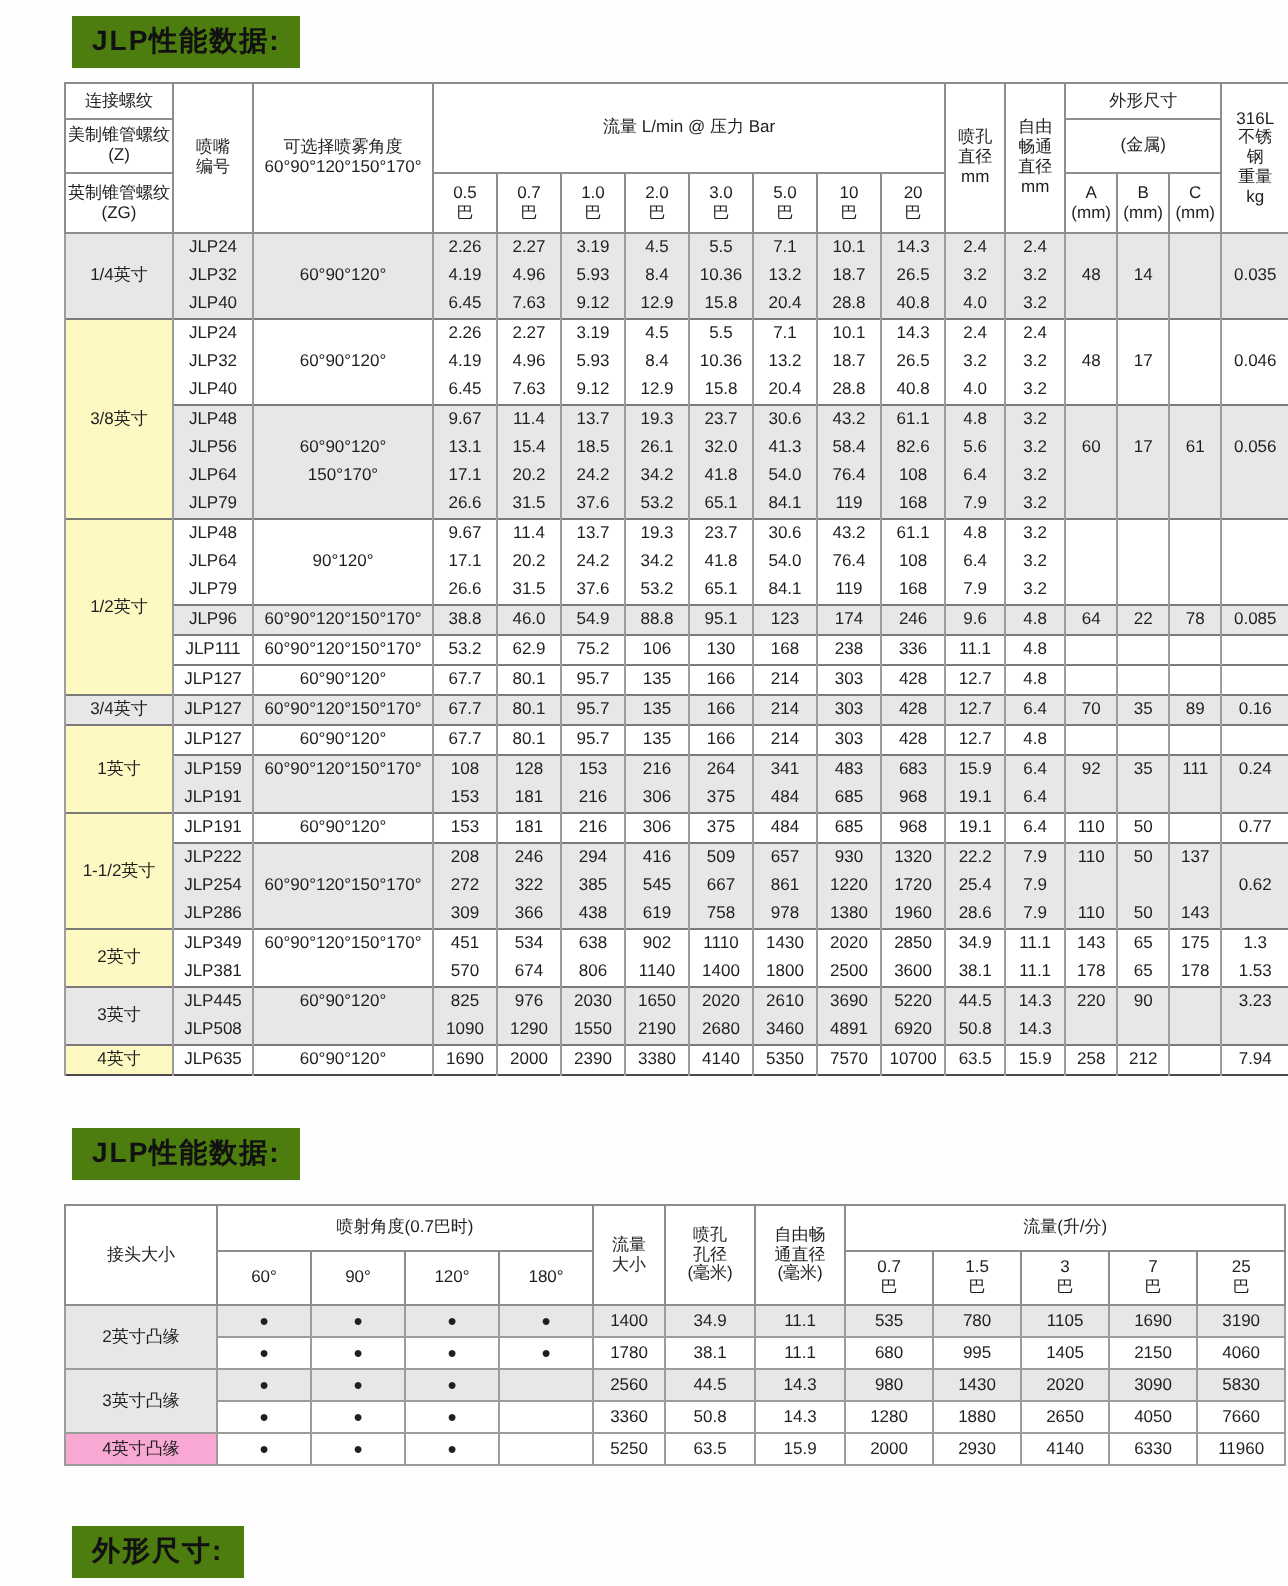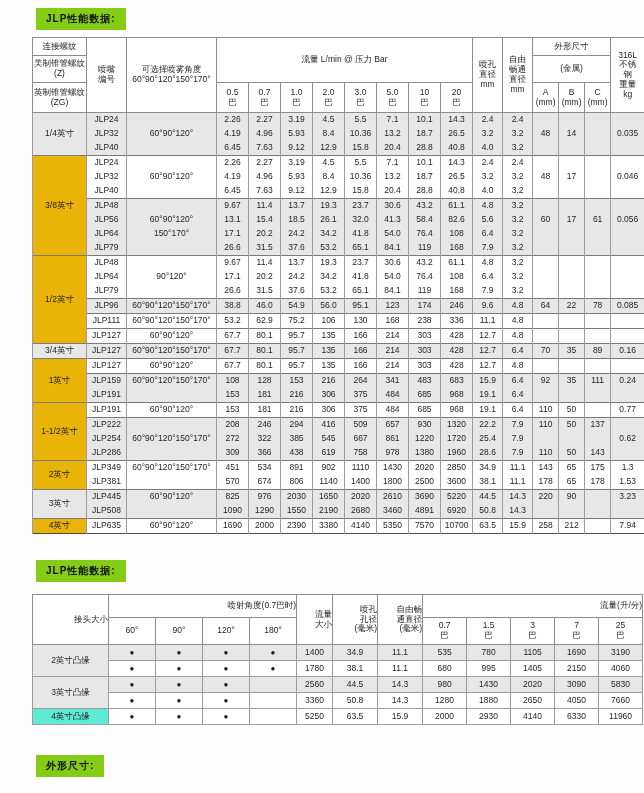--- a/index.html
+++ b/index.html
@@ -1,41 +1,41 @@
 <!DOCTYPE html>
 <html><head>
 <meta charset="utf-8">
 <style>
   html,body{margin:0;padding:0;}
   body{width:644px;height:793px;background:#fdfdfd;overflow:hidden;
        font-family:"Liberation Sans","DejaVu Sans",sans-serif;color:#1f1f1f;}
   .wrap{padding:8px 0 0 32px;}
-  .chip{display:inline-block;background:#84cc16;color:#111;font-weight:bold;
-        font-size:10px;padding:4px 10px;margin-left:4px;letter-spacing:1px;}
+  .chip{display:inline-block;background:#4d7c0f;color:#111;font-weight:bold;
+        font-size:14px;padding:4px 10px;margin-left:4px;letter-spacing:1px;}
   table{border-collapse:collapse;table-layout:fixed;background:#fff;}
   #t1{width:612px;margin-top:7px;border:1.5px solid #4a4a4a;font-size:8.5px;line-height:1.15;}
   #t1 th{border:1px solid #8d8d8d;font-weight:normal;padding:0;text-align:center;
          vertical-align:middle;white-space:pre-line;}
   #t1 thead tr.hr1 th{height:17px;}
   #t1 thead tr.hr2 th{height:26px;margin-top:48px;}
   #t1 thead tr.hr3 th{height:29px;}
   #t1 tbody td{border-left:1px solid #9c9c9c;border-right:1px solid #9c9c9c;
          height:14px;padding:0;text-align:center;vertical-align:middle;}
   #t1 tbody tr.gs td{border-top:1px solid #7a7a7a;}
   #t1 tbody tr.shade td{background:#e7e7e7;}
-  #t1 tbody td.conn{background:#eab308;}
+  #t1 tbody td.conn{background:#fef9c3;}
   .gap2{margin-top:26px;}
   #t2{width:610px;margin-top:12px;border:1.5px solid #4a4a4a;font-size:8.5px;line-height:1.15;}
   #t2 th{border:1px solid #8d8d8d;font-weight:normal;padding:0;text-align:center;
          vertical-align:middle;white-space:pre-line;}
-  #t2 thead tr.hr1 th{height:22px;text-align:right;}
+  #t2 thead tr.hr1 th{height:22px;}
   #t2 thead tr.hr2 th{height:26px;}
   #t2 tbody td{border:1px solid #9c9c9c;height:15px;padding:0;text-align:center;vertical-align:middle;}
   #t2 tbody tr.shade td{background:#e7e7e7;}
-  #t2 tbody td.lab{background:#5eead4;}
+  #t2 tbody td.lab{background:#f9a8d4;}
   #t2 td.dot{font-size:8px;}
   .gap3{margin-top:30px;}
 </style>
 </head>
 <body>
 
 <div class="wrap">
 
   <div class="chip">JLP性能数据:</div>
 
@@ -347,21 +347,21 @@
           <td></td>
           <td></td>
           <td></td>
         </tr>
         <tr class="shade gs">
           <td>JLP96</td>
           <td>60°90°120°150°170°</td>
           <td>38.8</td>
           <td>46.0</td>
           <td>54.9</td>
-          <td>56.0</td>
+          <td>88.8</td>
           <td>95.1</td>
           <td>123</td>
           <td>174</td>
           <td>246</td>
           <td>9.6</td>
           <td>4.8</td>
           <td>64</td>
           <td>22</td>
           <td>78</td>
           <td>0.085</td>
@@ -548,21 +548,21 @@
           <td>50</td>
           <td>143</td>
           <td></td>
         </tr>
         <tr class="gs">
           <td class="conn" rowspan="2">2英寸</td>
           <td>JLP349</td>
           <td>60°90°120°150°170°</td>
           <td>451</td>
           <td>534</td>
-          <td>891</td>
+          <td>638</td>
           <td>902</td>
           <td>1110</td>
           <td>1430</td>
           <td>2020</td>
           <td>2850</td>
           <td>34.9</td>
           <td>11.1</td>
           <td>143</td>
           <td>65</td>
           <td>175</td>

